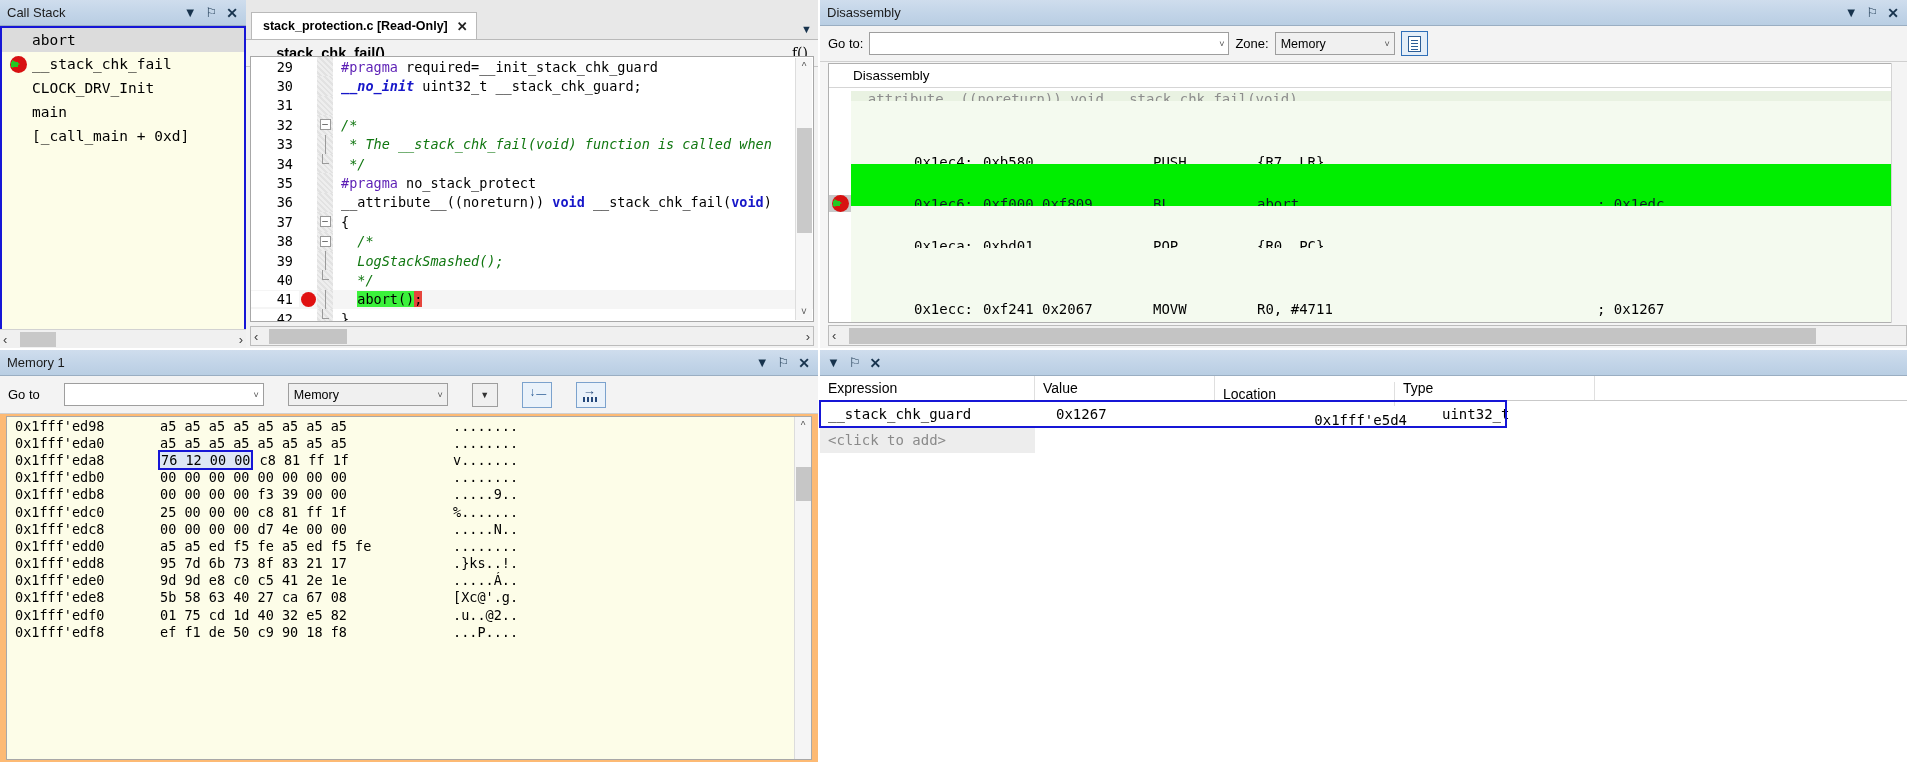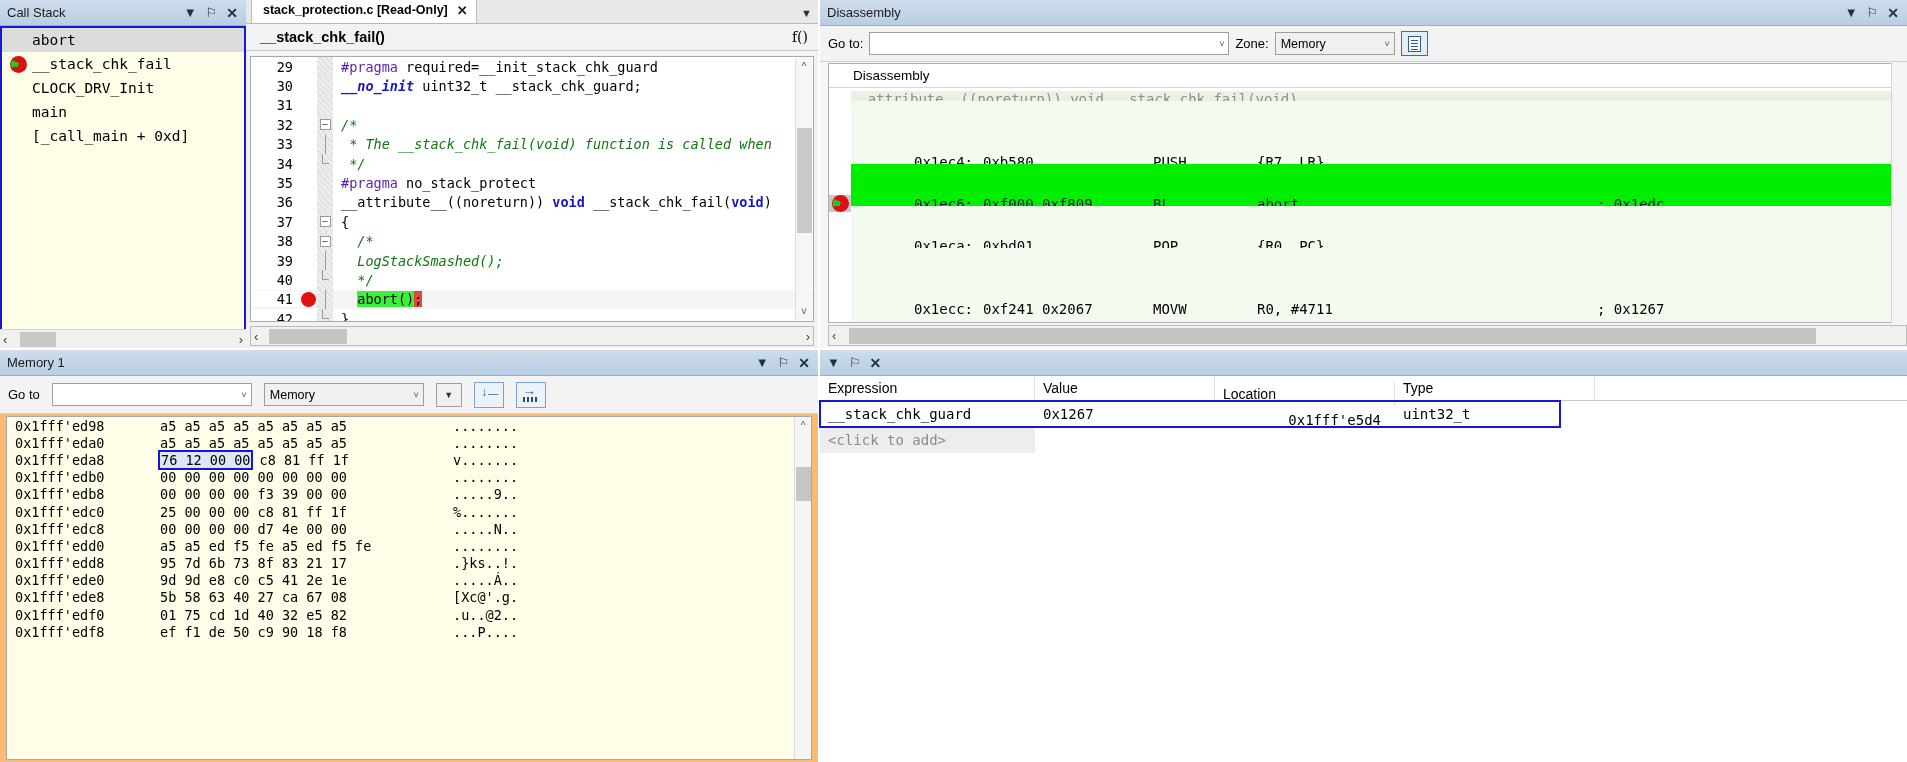--- a/index.html
+++ b/index.html
@@ -72,21 +72,21 @@
     background: #f0f0f0; border-top: 1px solid #d2d2d2;
     display: flex; align-items: center; justify-content: space-between;
     padding: 0 3px;
   }
   .sb-arrow { font-size: 13px; color: #3f3f3f; }
   .sb-thumb-h { position: absolute; left: 20px; top: 2px; width: 36px; height: 15px; background: #c8c8c8; }
 
   
   #editor { left: 246px; top: 0; width: 572px; height: 348px; background: #f2f2f2; }
   .ed-tabstrip {
-    height: 24px; background: #e8e8e8;
+    height: 40px; background: #e8e8e8;
     display: flex; align-items: flex-end; position: relative;
     border-bottom: 1px solid #b9b9b9;
   }
   .ed-tab {
     height: 27px; background: #ffffff;
     border: 1px solid #b9b9b9; border-bottom: none;
     display: flex; align-items: center; gap: 9px;
     padding: 0 8px 0 11px; font-size: 12.5px; font-weight: bold;
     margin-left: 5px;
   }
@@ -212,21 +212,21 @@
   .dis-hscroll {
     position: absolute; left: 8px; right: 0; bottom: 2px; height: 21px;
     background: #f0f0f0; border: 1px solid #bcbcbc;
     display: flex; align-items: center; padding: 0 3px;
   }
   .dis-hthumb { position: absolute; left: 20px; top: 2px; right: 90px; height: 16px; background: #c4c4c4; }
 
   
   #memory { left: 0; top: 350px; width: 818px; height: 412px; background: #fdba74; }
   .mem-toolbar {
-    height: 38px; display: flex; align-items: center; gap: 12px;
+    height: 38px; display: flex; align-items: center; gap: 24px;
     padding: 0 8px; background: #f3f3f3; border-bottom: 1px solid #cfcfcf;
   }
   #mem-goto { width: 200px; }
   #mem-zone { width: 160px; background: #f0f0f0; }
   .smallbtn {
     width: 26px; height: 24px; border: 1px solid #9e9e9e; background: #f0f0f0;
     display: flex; align-items: center; justify-content: center; font-size: 9px; color: #333;
   }
   .tbbtn {
     width: 30px; height: 26px; border: 1px solid #7ba2cd; background: #eaf2fa;
@@ -272,21 +272,21 @@
   .w-hdr > div { padding-left: 8px; border-right: 1px solid #dfdfdf; height: 100%; display:flex; align-items:center;}
   .w-c1 { width: 215px; flex: 0 0 215px; }
   .w-c2 { width: 180px; flex: 0 0 180px; }
   .w-c3 { width: 180px; flex: 0 0 180px; margin-top: 12px; }
   .w-c4 { width: 200px; flex: 0 0 200px; }
   .w-row {
     height: 26px; display: flex; align-items: center;
     font-family: "DejaVu Sans Mono", monospace; font-size: 14px; white-space: pre;
   }
   .w-row > div { padding-left: 8px; }
-  .w-row.selected { outline: 2px solid #1616d6; outline-offset: -1px; width: 740px; }
+  .w-row.selected { outline: 2px solid #1616d6; outline-offset: -1px; width: 686px; gap: 13px; }
   .w-row.placeholder { color: #8a8a8a; background: #ededed; width: 215px; }
   .w-val-right { text-align: right; padding-right: 14px; }
 </style>
 </head>
 <body>
 
 <div class="app">
 
   <div class="pane" id="callstack">
     <div class="pane-title">

